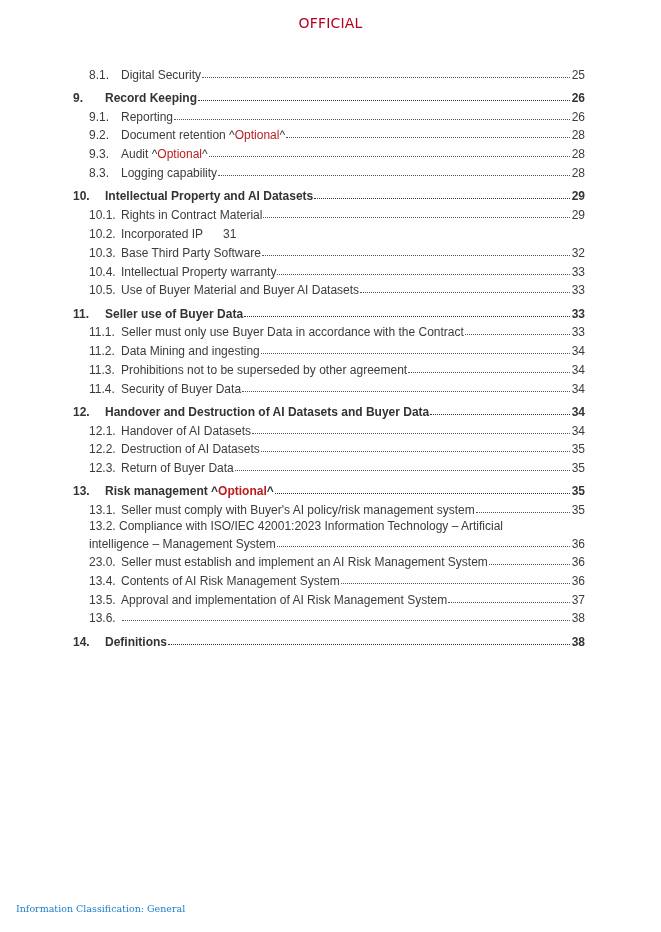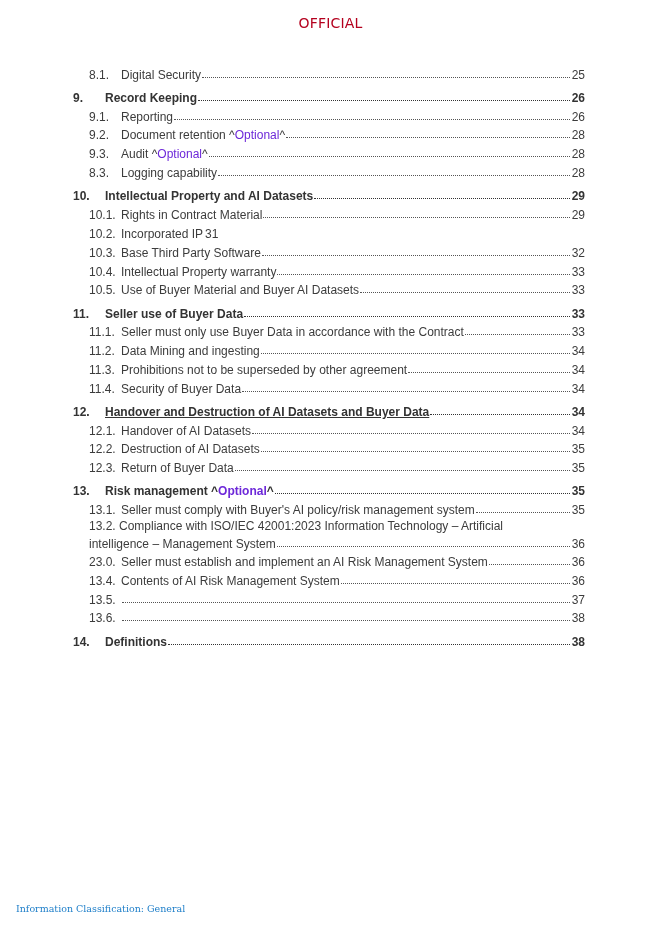--- a/index.html
+++ b/index.html
@@ -22,22 +22,22 @@
     .num1 { display: inline-block; width: 32px; }
     .num2 { display: inline-block; width: 32px; }
     .title { flex: 0 0 auto; }
     .leader {
       flex: 1 1 auto; overflow: hidden; margin: 0 1px;
       border-bottom: 1px dotted #555; height: 0; position: relative; top: -1px;
       align-self: flex-end; margin-bottom: 3px;
     }
     .l1 .leader { border-bottom: 1.5px dotted #333; }
     .page { flex: 0 0 auto; text-align: right; min-width: 14px; }
-    .opt { color: #6d28d9; font-weight: inherit; }
-    .nolead { margin-left: 2px; }
+    .opt { color: #b91c1c; font-weight: inherit; }
+    .nolead { margin-left: 20px; }
     .wrap1 { position: absolute; left: 89px; font-size: 12px; line-height: 14px; color: #3c3c3c; white-space: nowrap; }
     .footer {
       position: absolute; left: 16px; top: 903px;
       font-family: "DejaVu Serif", serif; font-size: 9.5px; color: #1f7fc9;
     }
   </style>
 </head>
 <body>
 
 <div class="header">OFFICIAL</div>
@@ -139,21 +139,21 @@
       <span class="page">34</span>
     </div>
     <div class="row l2" style="top: 382px;">
       <span class="num2">11.4.</span>
       <span class="title"><span style="white-space: pre;">Security of Buyer Data</span></span>
       <span class="leader"></span>
       <span class="page">34</span>
     </div>
     <div class="row l1" style="top: 405px;">
       <span class="num1">12.</span>
-      <span class="title"><span style="white-space: pre; text-decoration: underline;">Handover and Destruction of AI Datasets and Buyer Data</span></span>
+      <span class="title"><span style="white-space: pre;">Handover and Destruction of AI Datasets and Buyer Data</span></span>
       <span class="leader"></span>
       <span class="page">34</span>
     </div>
     <div class="row l2" style="top: 424px;">
       <span class="num2">12.1.</span>
       <span class="title"><span style="white-space: pre;">Handover of AI Datasets</span></span>
       <span class="leader"></span>
       <span class="page">34</span>
     </div>
     <div class="row l2" style="top: 442px;">
@@ -193,20 +193,21 @@
       <span class="page">36</span>
     </div>
     <div class="row l2" style="top: 574px;">
       <span class="num2">13.4.</span>
       <span class="title"><span style="white-space: pre;">Contents of AI Risk Management System</span></span>
       <span class="leader"></span>
       <span class="page">36</span>
     </div>
     <div class="row l2" style="top: 593px;">
       <span class="num2">13.5.</span>
+      <span class="title"><span style="white-space: pre;">Approval and implementation of AI Risk Management System</span></span>
       <span class="leader"></span>
       <span class="page">37</span>
     </div>
     <div class="row l2" style="top: 611px;">
       <span class="num2">13.6.</span>
       <span class="leader"></span>
       <span class="page">38</span>
     </div>
     <div class="row l1" style="top: 635px;">
       <span class="num1">14.</span>

